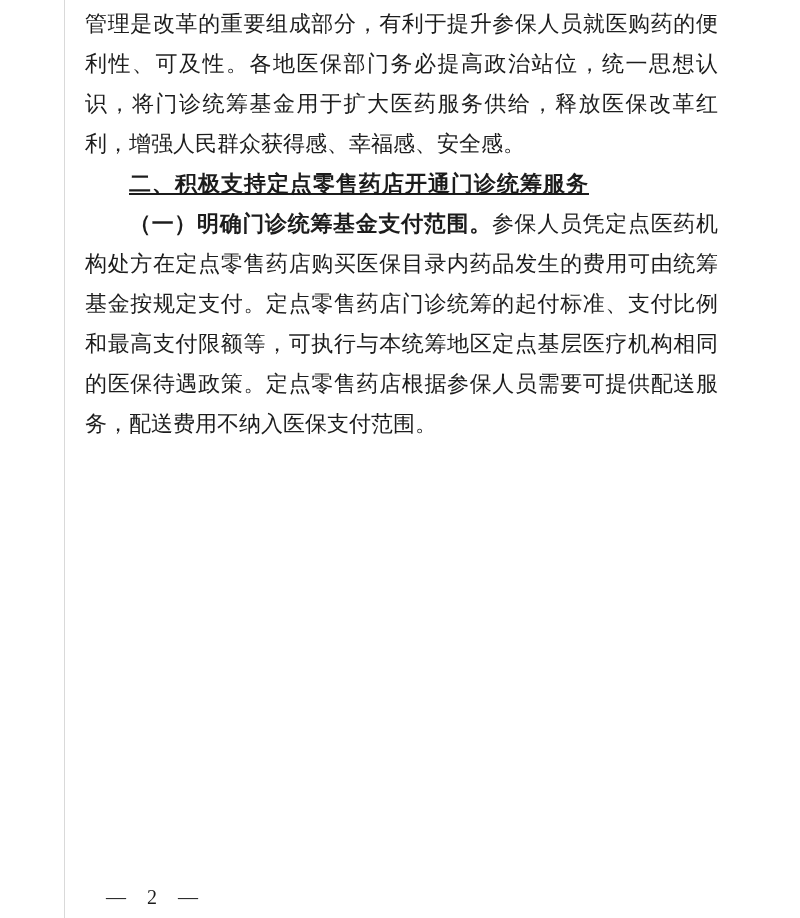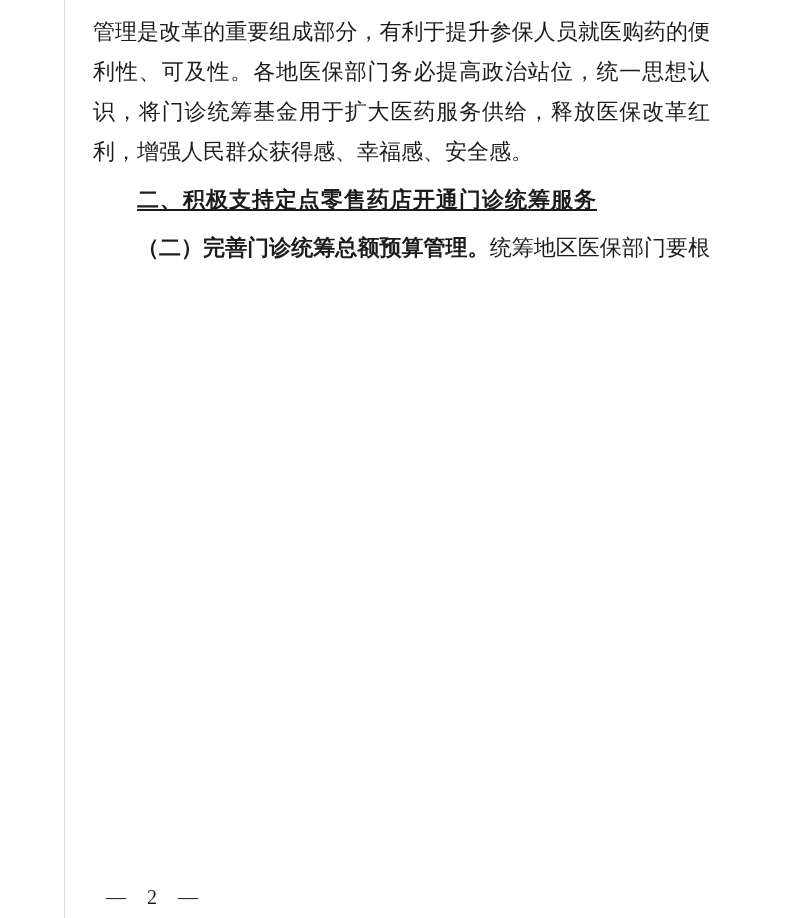--- a/index.html
+++ b/index.html
@@ -24,21 +24,21 @@
     height: 918px;
     background: #d9d9d9;
   }
   .content {
     position: absolute;
     top: 4px;
     left: 85px;
     width: 633px;
   }
   .content p, .content h2 {
-    margin: 8px;
+    margin: 0;
     padding: 0;
     font-size: 22px;
     line-height: 40px;
     font-weight: normal;
     text-align: justify;
     text-justify: inter-character;
   }
   .heading {
     font-family: "Liberation Sans", sans-serif;
     font-weight: bold !important;
@@ -67,18 +67,18 @@
 <div class="page">
   <div class="scan-line"></div>
 
   <div class="content">
     <p class="bodytext">管理是改革的重要组成部分，有利于提升参保人员就医购药的便利性、可及性。各地医保部门务必提高政治站位，统一思想认识，将门诊统筹基金用于扩大医药服务供给，释放医保改革红利，增强人民群众获得感、幸福感、安全感。</p>
 
     <h2 class="heading">二、积极支持定点零售药店开通门诊统筹服务</h2>
 
 
 
+    <p class="bodytext indent"><span class="lead">（一）明确门诊统筹基金支付范围。</span><span>参保人员凭定点医药机构处方在定点零售药店购买医保目录内药品发生的费用可由统筹基金按规定支付。定点零售药店门诊统筹的起付标准、支付比例和最高支付限额等，可执行与本统筹地区定点基层医疗机构相同的医保待遇政策。定点零售药店根据参保人员需要可提供配送服务，配送费用不纳入医保支付范围。</span></p>
 
-    <p class="bodytext indent fill"><span class="lead">（二）完善门诊统筹总额预算管理。</span><span>统筹地区医保部门要根</span></p>
   </div>
 
   <div class="footer">— 2 —</div>
 </div>
 
 </body></html>

